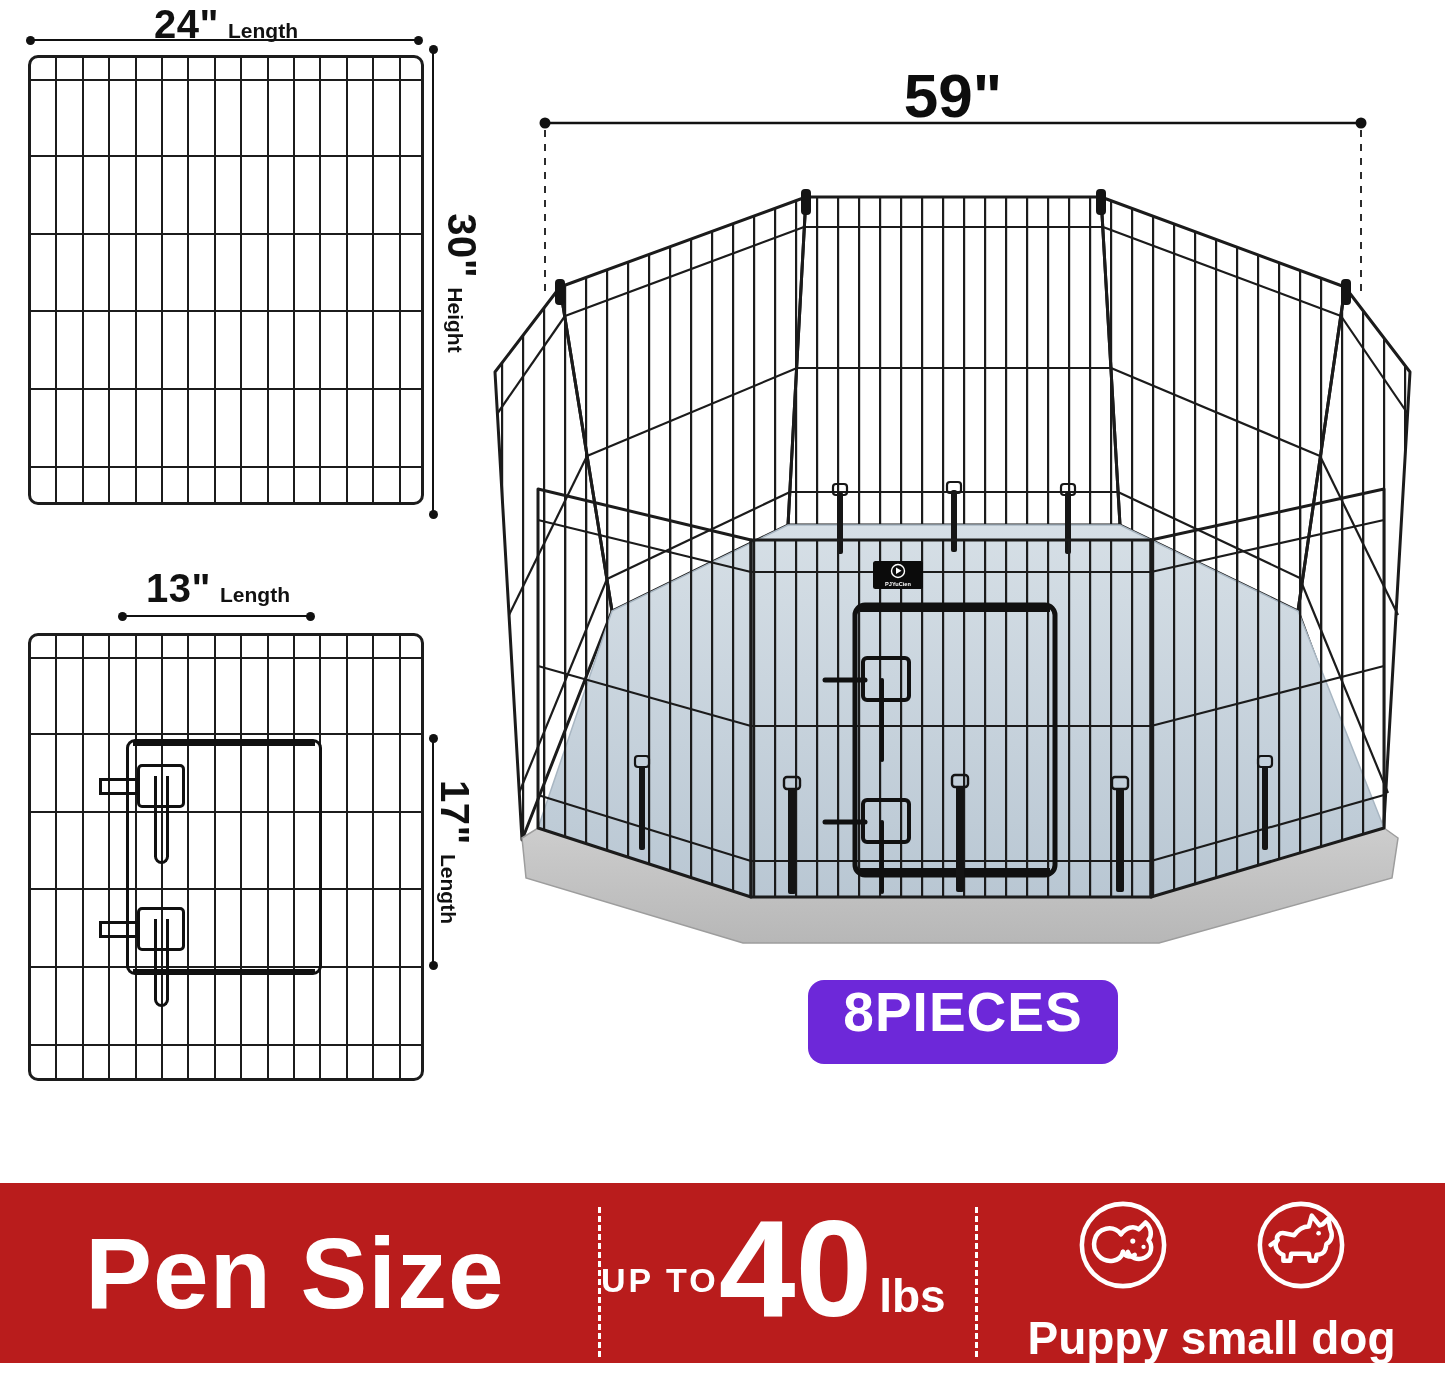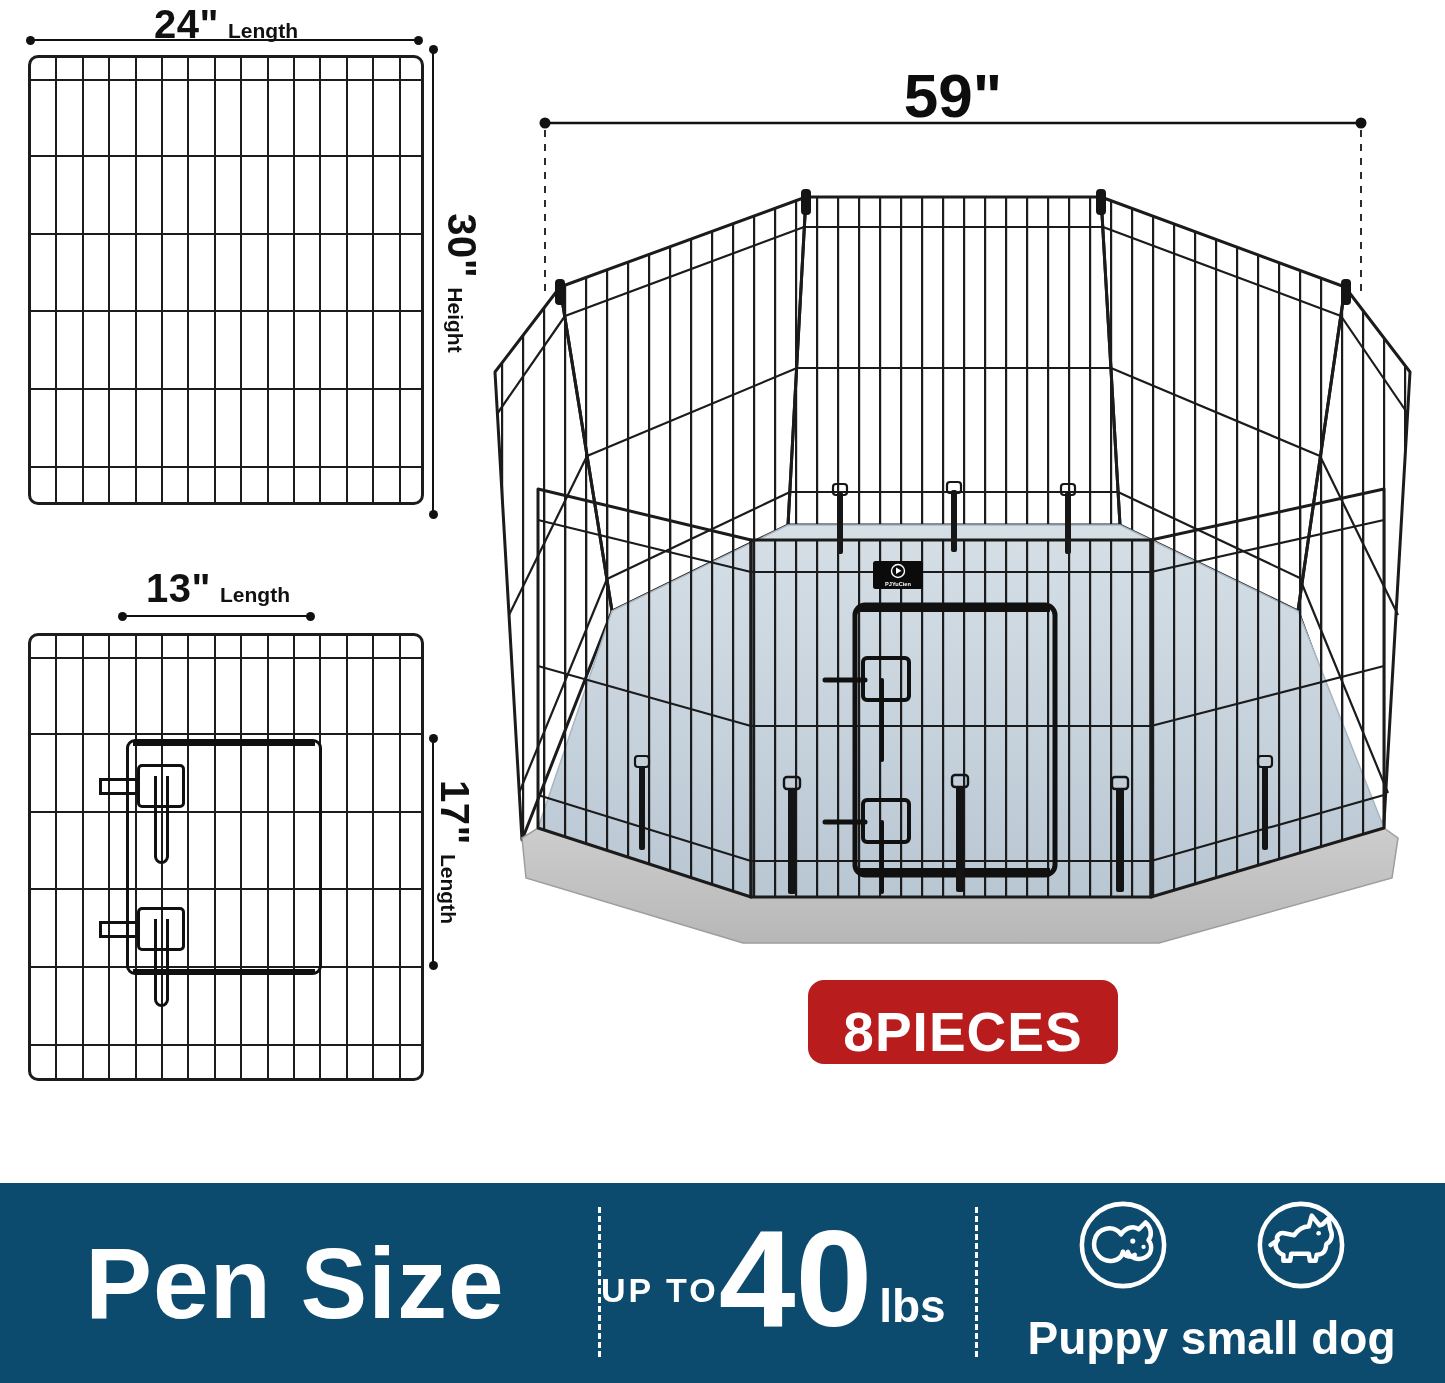--- a/index.html
+++ b/index.html
@@ -39,26 +39,26 @@
   .latch1{top:22px;} .latch2{top:165px;}
 
   
   svg .pnl{fill:url(#wp);stroke:#1b1b1b;stroke-width:3;stroke-linejoin:round;}
   svg .rail{stroke:#1b1b1b;stroke-width:2.2;fill:none;}
   svg .drk{stroke:#101010;fill:none;stroke-linecap:round;}
   svg .ext{stroke:#2c2c2c;stroke-width:2;stroke-dasharray:7 7;}
   svg .dimtxt{font-family:"Liberation Sans",sans-serif;font-weight:800;font-size:62px;fill:#0d0d0d;}
 
   
-  .badge{left:808px;top:980px;width:310px;height:84px;background:#b91c1c;border-radius:16px;
-         display:flex;align-items:flex-end;justify-content:center;color:#fff;
+  .badge{left:808px;top:980px;width:310px;height:84px;background:#6d28d9;border-radius:16px;
+         display:flex;align-items:flex-start;justify-content:center;color:#fff;
          font-size:55px;font-weight:800;letter-spacing:1px;}
 
   
-  .footer{left:0;top:1183px;width:1445px;height:200px;background:#0c4a6e;}
+  .footer{left:0;top:1183px;width:1445px;height:180px;background:#b91c1c;}
   .f-title{position:absolute;left:0;top:0;width:590px;height:100%;display:flex;align-items:center;justify-content:center;
            color:#fff;font-size:100px;font-weight:800;letter-spacing:1px;}
   .f-div{position:absolute;top:24px;height:150px;width:0;border-left:3px dashed #ffffff;}
   .f-center{position:absolute;left:601px;top:0;width:374px;height:100%;display:flex;align-items:center;color:#fff;}
   .f-upto{margin-top:14px;font-size:34px;font-weight:800;letter-spacing:3px;}
   .f-wrow{display:flex;align-items:flex-end;margin-top:-8px;}
   .f-wval{font-size:138px;font-weight:800;line-height:0.95;}
   .f-wunit{font-size:46px;font-weight:800;margin-left:7px;margin-bottom:12px;text-align:center;}
   .f-right{position:absolute;left:978px;top:0;width:467px;height:100%;display:flex;flex-direction:column;align-items:center;color:#fff;}
   .f-icons{display:flex;gap:84px;margin-top:15px;}

